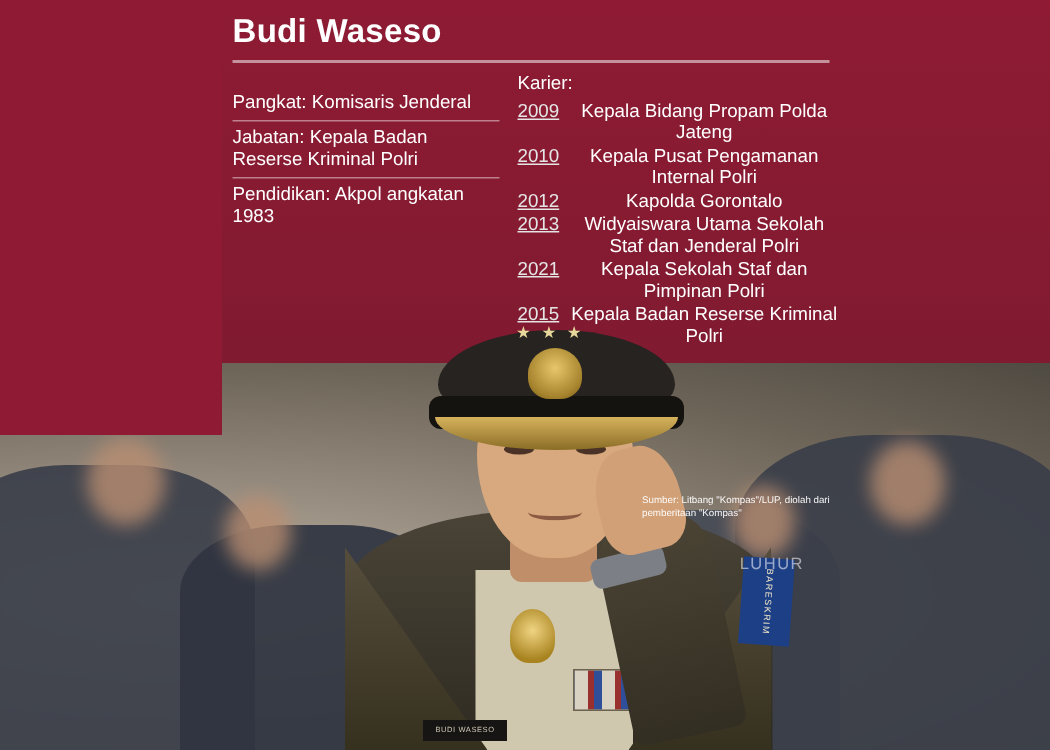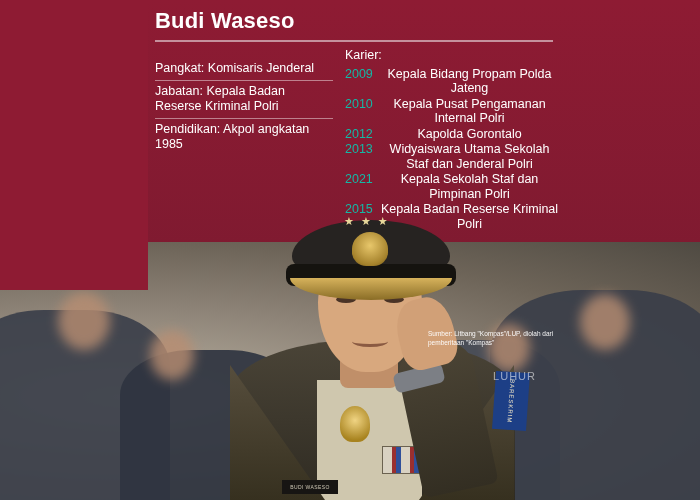--- a/index.html
+++ b/index.html
@@ -319,21 +319,22 @@
     margin-bottom: 4px;
   }
   .career-item {
     display: flex;
     gap: 5px;
     margin-bottom: 1px;
   }
   .career-year {
     flex: 0 0 auto;
     width: 29px;
-    color: #14b8a6;
+    color: #e5e5e5;
+    text-decoration: underline;
   }
   .career-text {
     flex: 1 1 auto;
     text-align: center;
   }
   .source {
     position: absolute;
     left: 428px;
     top: 330px;
     width: 160px;
@@ -396,21 +397,21 @@
   </div>
 
   <div class="left-band"></div>
 
   <div class="title">Budi Waseso</div>
   <div class="title-rule"></div>
 
   <div class="left-col">
     <div class="row">Pangkat: Komisaris Jenderal</div>
     <div class="row">Jabatan: Kepala Badan Reserse Kriminal Polri</div>
-    <div class="row">Pendidikan: Akpol angkatan 1985</div>
+    <div class="row">Pendidikan: Akpol angkatan 1983</div>
   </div>
 
   <div class="right-col">
     <div class="career-head">Karier:</div>
 
     <div class="career-item">
       <div class="career-year">2009</div>
       <div class="career-text">Kepala Bidang Propam Polda Jateng</div>
     </div>
     <div class="career-item">

